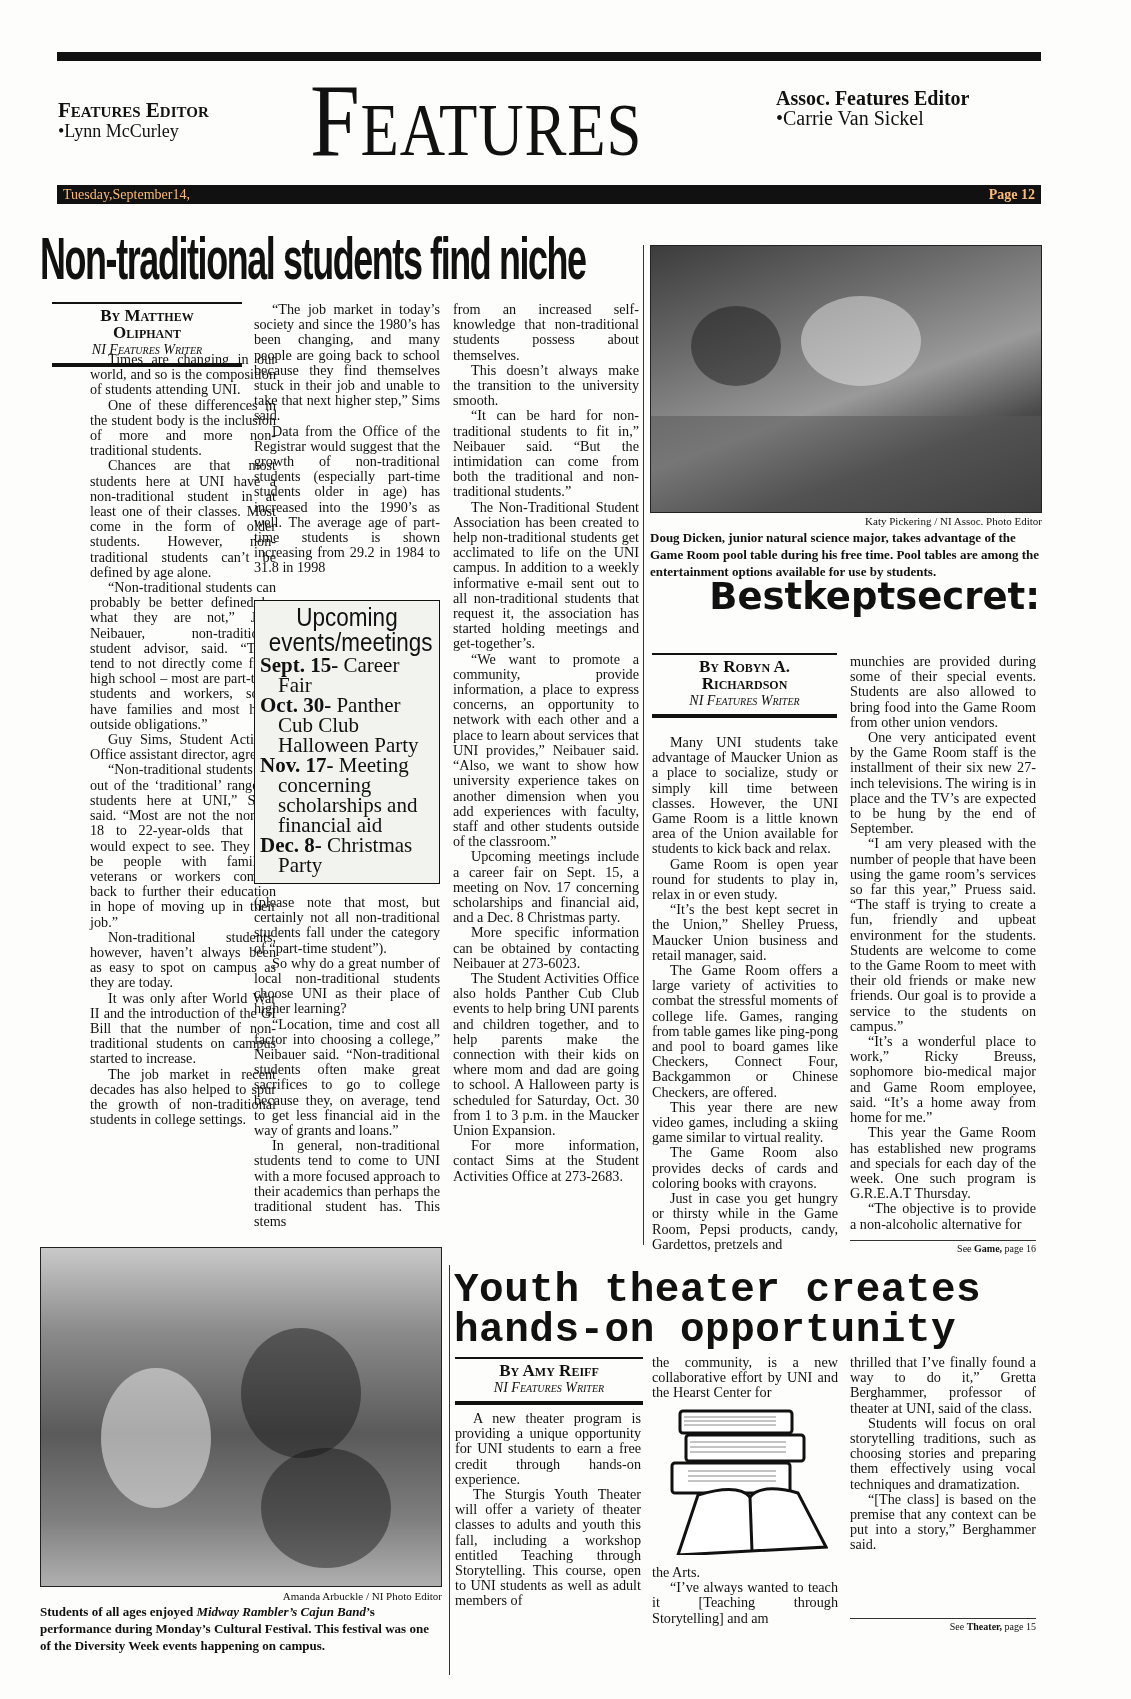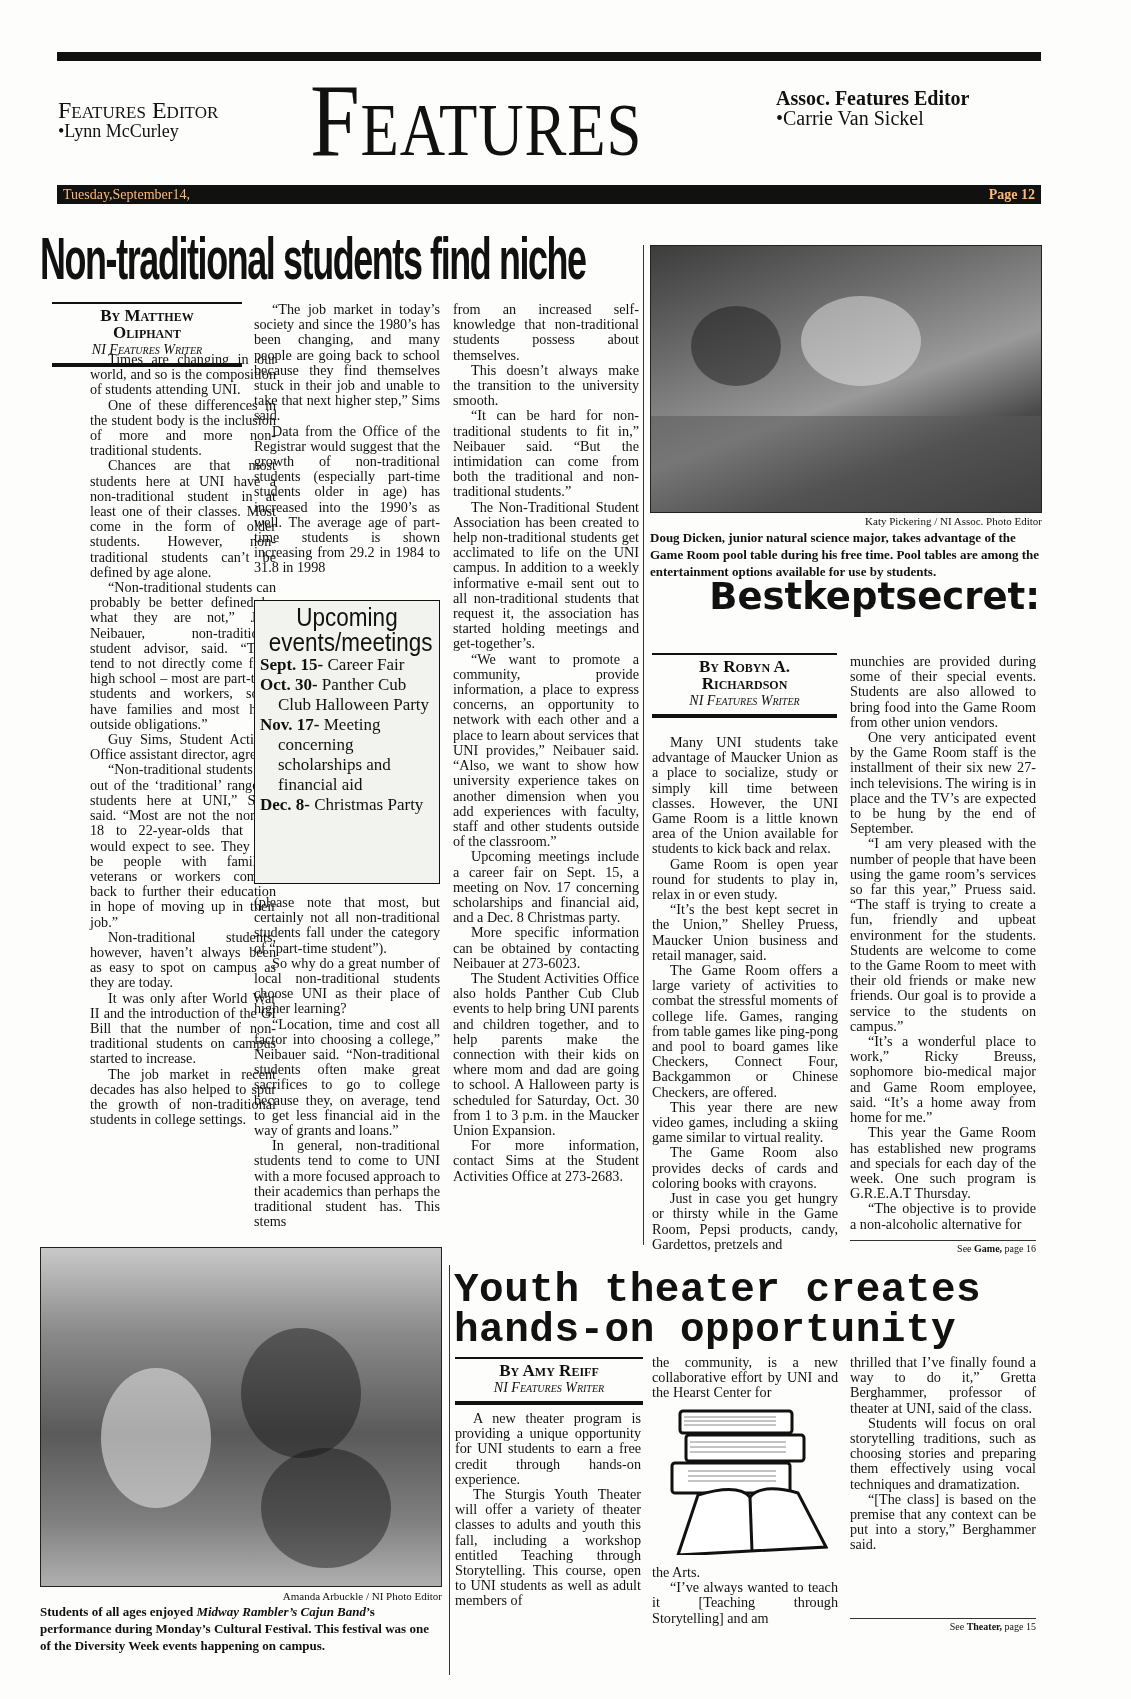--- a/index.html
+++ b/index.html
@@ -3,21 +3,21 @@
 <meta charset="utf-8">
 <style>
   * { box-sizing: border-box; margin: 0; padding: 0; }
   html, body { width: 1131px; height: 1699px; background: #fdfdfb; }
   body { position: relative; font-family: "Liberation Serif", "DejaVu Serif", serif; color: #111; overflow: hidden; }
   .abs { position: absolute; }
 
   
   .top-rule { left: 57px; top: 52px; width: 984px; height: 9px; background: #111; }
   .ed-left { left: 58px; top: 100px; font-size: 18px; line-height: 21px; }
-  .ed-left .role { font-weight: normal; font-variant: small-caps; font-size: 24px; }
+  .ed-left .role { font-weight: bold; font-variant: small-caps; font-size: 21px; }
   .ed-right { left: 776px; top: 88px; font-size: 20px; line-height: 20px; }
   .ed-right .role { font-weight: bold; }
   .section-title { left: 310px; top: 70px; font-size: 104px; line-height: 100px; letter-spacing: 1px; font-variant: small-caps; transform: scaleX(0.86); transform-origin: left top; }
   .date-bar { left: 57px; top: 185px; width: 984px; height: 19px; background: #111; color: #fdba74; font-size: 14px; line-height: 19px; padding: 0 6px; display: flex; justify-content: space-between; }
   .date-bar .page { font-weight: bold; }
 
   
   .h1 { left: 40px; top: 225px; font-family: "Liberation Sans", "DejaVu Sans", sans-serif; font-weight: bold; font-size: 52px; line-height: 58px; letter-spacing: -2px; transform: scaleX(0.69) scaleY(1.15); transform-origin: left top; white-space: nowrap; }
   .h2 { left: 650px; top: 578px; width: 390px; font-family: "DejaVu Sans", "Liberation Sans", sans-serif; font-weight: bold; font-size: 37px; line-height: 37px; }
   .h2 .l1 { display: flex; justify-content: flex-end; }
@@ -29,21 +29,21 @@
   .byline .title { font-style: italic; font-variant: small-caps; font-size: 14px; line-height: 18px; }
 
   
   .col { font-size: 14.2px; line-height: 15.2px; text-align: justify; }
   .col p { text-indent: 18px; }
   .rule-v { background: #333; width: 1px; }
 
   
   .events { left: 254px; top: 600px; width: 186px; height: 284px; border: 1.5px solid #111; background: #f2f2ee; padding: 4px 5px; }
   .events .hd { font-family: "Liberation Sans", "DejaVu Sans", sans-serif; font-size: 25px; line-height: 25px; text-align: center; transform: scaleX(0.9); }
-  .events .item { font-size: 17px; line-height: 20px; padding-left: 18px; text-indent: -18px; }
+  .events .item { font-size: 21px; line-height: 20px; padding-left: 18px; text-indent: -18px; }
   .events .item b { font-weight: bold; }
 
   
   .photo { background: #777; overflow: hidden; border: 1px solid #222; }
   .photo-pool { left: 650px; top: 245px; width: 392px; height: 268px; background: linear-gradient(160deg,#3c3c3c 0%,#6d6d6d 30%,#9a9a9a 55%,#4a4a4a 75%,#222 100%); }
   .photo-fest { left: 40px; top: 1247px; width: 402px; height: 340px; background: linear-gradient(180deg,#c9c9c9 0%,#8a8a8a 25%,#5a5a5a 55%,#7e7e7e 80%,#b0b0b0 100%); }
   .photo .shape { position: absolute; background: rgba(20,20,20,0.45); border-radius: 50%; }
   .credit { font-size: 11px; line-height: 13px; text-align: right; }
   .cutline { font-weight: bold; font-size: 13px; line-height: 17px; }
 

